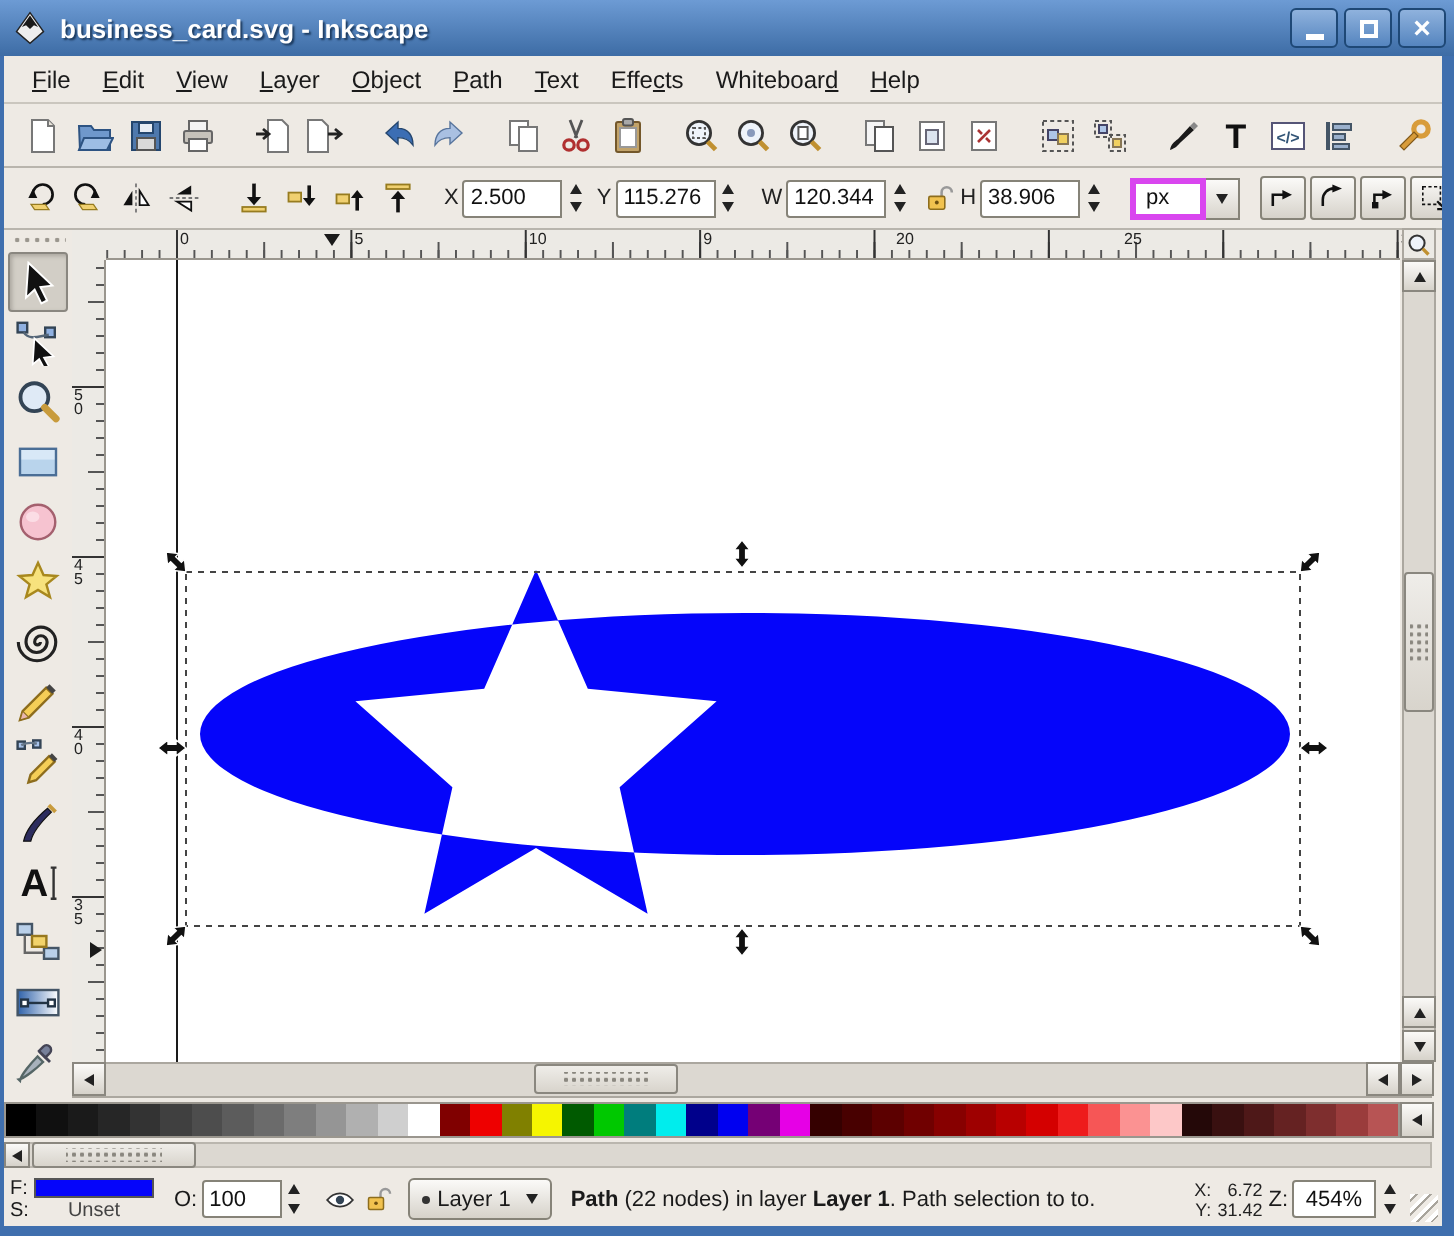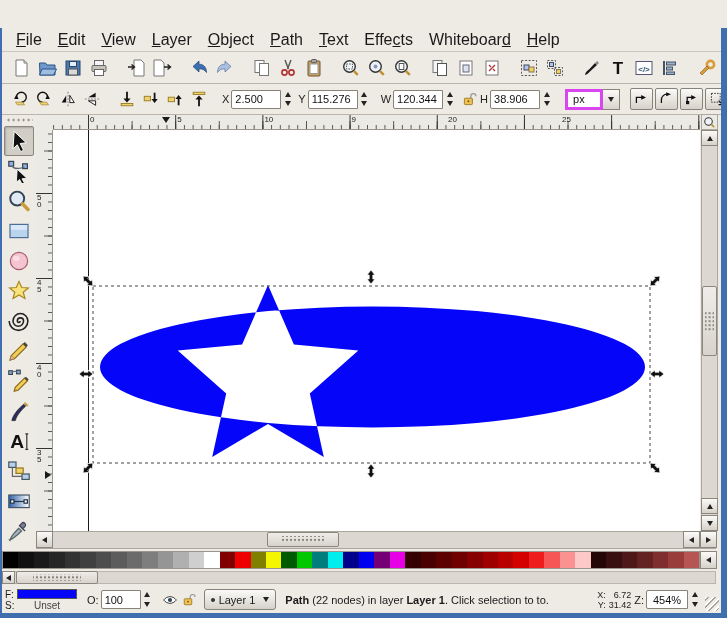--- a/index.html
+++ b/index.html
@@ -19,21 +19,21 @@
   .winbtn{width:24px;height:20px;margin-left:3px;border:1px solid #1e4876;border-radius:3px;
     background:linear-gradient(#8fb2dd,#5585bf);display:flex;align-items:center;justify-content:center;
     color:#fff;font-size:13px;line-height:1;padding:0;}
   .glyph-min{display:block;width:9px;height:3px;background:#fff;margin-top:8px;}
   .glyph-max{display:block;width:9px;height:9px;border:2px solid #fff;}
   .glyph-close{font-weight:bold;font-size:15px;}
 
   
   .menubar{position:absolute;left:2px;top:28px;width:719px;height:24px;background:#eeeae4;
     border-bottom:1px solid #cac6be;display:flex;align-items:center;padding-left:6px;}
-  .menu-item{padding:3px 8px;font-size:16px;color:#1a1a1a;}
+  .menu-item{padding:3px 8px;font-size:12px;color:#1a1a1a;}
   .menu-item u{text-decoration:underline;}
 
   
   .toolbar1{position:absolute;left:2px;top:52px;width:719px;height:32px;background:#eeeae4;
     border-bottom:1px solid #b9b5ad;display:flex;align-items:center;}
   .toolbar2{position:absolute;left:2px;top:84px;width:719px;height:31px;background:#eeeae4;
     border-bottom:1px solid #b9b5ad;display:flex;align-items:center;}
   .grip-v{width:6px;height:80%;margin:0 3px;background-image:radial-gradient(#9a968e 1px,transparent 1.3px);
     background-size:5px 5px;background-position:center;}
   .tb-group{display:flex;align-items:center;margin-right:11px;}
@@ -140,20 +140,38 @@
   .zoom-spin input{width:42px;text-align:center;}
   .resize-grip{width:14px;height:14px;margin:8px 2px 0 4px;
     background:repeating-linear-gradient(135deg,#fff 0 2px,#a8a49c 2px 3px,transparent 3px 5px);}
   svg{display:block;}
 </style>
 </head>
 <body>
 
 <div id="window">
 
+  <div class="titlebar">
+    <span class="logo">
+      <svg width="18" height="18" viewBox="0 0 20 20">
+          <path d="M10 1.5L17.5 12 10 18.5 2.5 12z" fill="#eee" stroke="#222" stroke-width=".8"></path>
+          <path d="M10 3l4.5 6.5-2.3-1-2.2 2-2.2-2-2.3 1z" fill="#1a1a1a"></path>
+        </svg>
+    </span>
+    <span class="title-text">business_card.svg - Inkscape</span>
+    <button class="winbtn">
+        <span class="glyph-min"></span>
+      </button>
+    <button class="winbtn">
+        <span class="glyph-max"></span>
+      </button>
+    <button class="winbtn">
+        <span class="glyph-close">×</span>
+      </button>
+  </div>
 
   <div class="menubar" id="menubar">
       <span class="menu-item"><u>F</u>ile</span>
       <span class="menu-item"><u>E</u>dit</span>
       <span class="menu-item"><u>V</u>iew</span>
       <span class="menu-item"><u>L</u>ayer</span>
       <span class="menu-item"><u>O</u>bject</span>
       <span class="menu-item"><u>P</u>ath</span>
       <span class="menu-item"><u>T</u>ext</span>
       <span class="menu-item">Effe<u>c</u>ts</span>
@@ -776,21 +794,21 @@
           <path d="M11 9V6.5a3.2 3.2 0 016.4 0" fill="none" stroke="#999" stroke-width="1.6"></path>
           <rect x="3" y="9" width="10" height="8" rx="1" fill="#f1c24f" stroke="#8d6d1d"></rect>
           <circle cx="8" cy="12.8" r="1.2" fill="#6d4f10"></circle>
         </svg>
     </span>
     <span class="layer-btn">
       <span class="dot"></span>
       <span>Layer 1</span>
       <i class="tri down"></i>
     </span>
-    <span class="status-msg"><b>Path</b><span> (22 nodes) in layer </span><b>Layer 1</b><span>. Click selection to to.</span></span>
+    <span class="status-msg"><b>Path</b><span> (22 nodes) in layer </span><b>Layer 1</b><span>. Path selection to to.</span></span>
     <span class="coords">
       <span>X:</span>
       <span>6.72</span>
       <span>Y:</span>
       <span>31.42</span>
     </span>
     <span>Z:</span>
     <span class="spinbox zoom-spin" style="margin-left:2px;">
       <input value="454%" style="">
       <span class="steppers">

